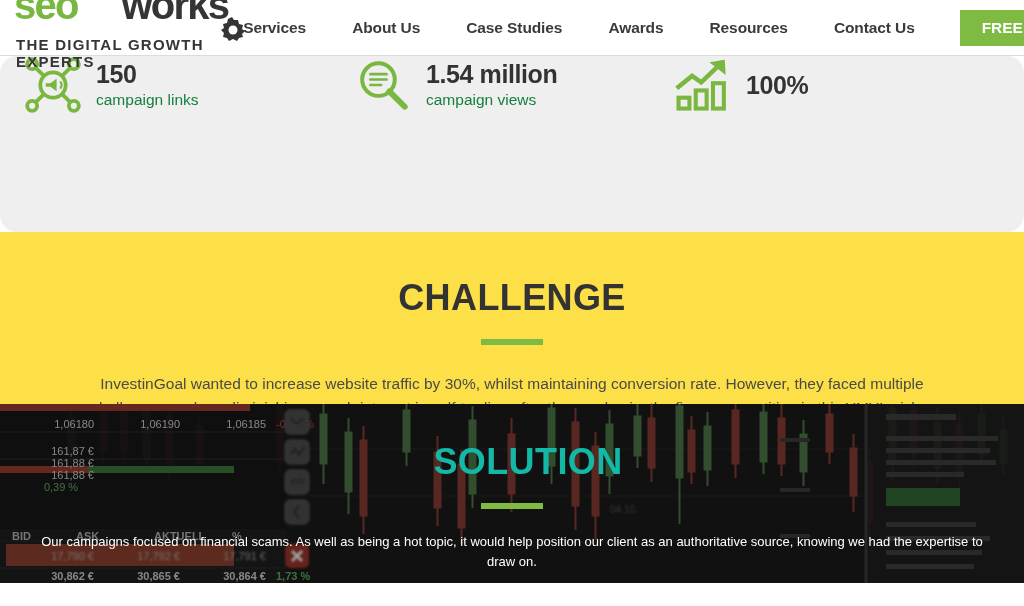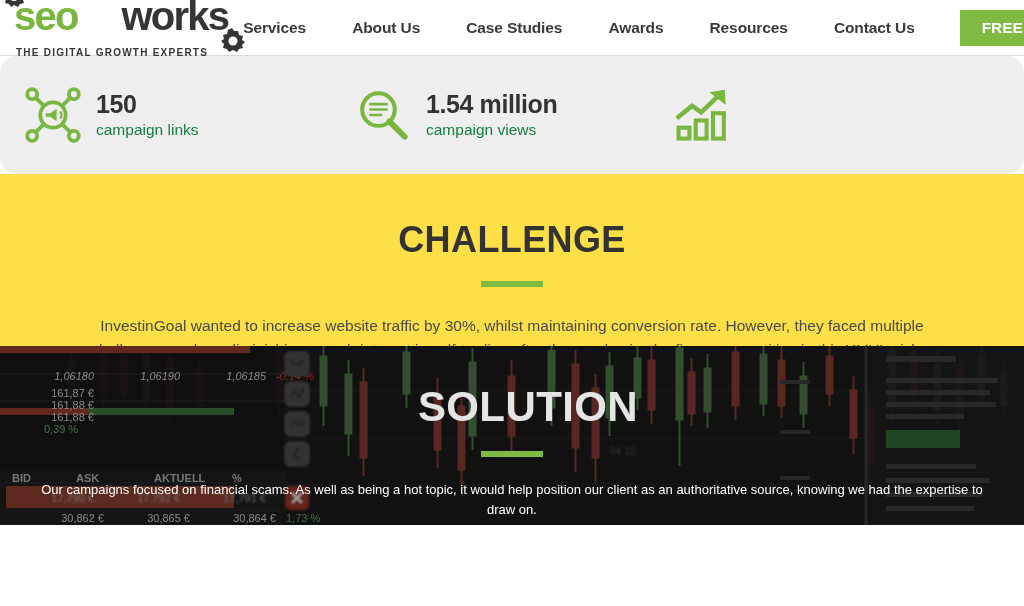--- a/index.html
+++ b/index.html
@@ -24,21 +24,21 @@
   .logo-wrap { display: flex; flex-direction: column; justify-content: center; }
   .logo-main {
     font-size: 40px; font-weight: bold; line-height: 0.95;
     letter-spacing: -1.8px;
     display: flex; align-items: baseline;
     position: relative;
   }
   .logo-seo { color: #7AB740; }
   .logo-works { color: #353535; padding-left: 44px; }
   .logo-tag {
-    font-size: 10px; font-weight: bold; color: #353535;
+    font-size: 15px; font-weight: bold; color: #353535;
     letter-spacing: 1.25px; margin-top: 12px; padding-left: 2px;
   }
   .gear {
     position: absolute; fill: #353535;
   }
   .gear-tl { left: -14px; top: -12px; }
   .gear-br { right: -22px; bottom: -20px; }
 
   .nav {
     display: flex; align-items: center;
@@ -52,22 +52,22 @@
   .nav-cta {
     background: #7FBA42; color: #ffffff;
     font-size: 15.5px; font-weight: bold;
     padding: 9px 22px; margin-left: 14px;
     cursor: pointer; white-space: nowrap;
     letter-spacing: -0.1px;
   }
 
   
   .stats {
-    height: 118px; background: #efefef;
-    display: flex; align-items: center;
+    height: 176px; background: #efefef;
+    display: flex; align-items: flex-start;
     padding: 0 24px;
     border-radius: 17px;
   }
   .stat {
     display: flex; align-items: center; gap: 14px;
   }
   .stat-1 { width: 330px; }
   .stat-2 { width: 320px; }
   .stat-3 { flex: 1; }
   .stat-icon { width: 58px; height: 58px; flex: 0 0 58px; }
@@ -109,21 +109,21 @@
     overflow: hidden;
     text-align: center;
   }
   .solution .bg { position: absolute; inset: 0; }
   .solution .veil {
     position: absolute; inset: 0;
     background: rgba(12,12,12,0.40);
   }
   .solution-content { position: relative; z-index: 5; padding-top: 37px; }
   .sec-title-light {
-    font-size: 42px; font-weight: bold; color: #e5e5e5;
+    font-size: 36px; font-weight: bold; color: #14b8a6;
     letter-spacing: 0.4px;
     padding-left: 32px;
   }
   .solution-body {
     max-width: 1000px; margin: 23px auto 0;
     font-size: 13px; color: #ffffff; line-height: 1.52;
     padding: 0 22px;
   }
 
   
@@ -215,20 +215,21 @@
         <polyline points="5,34 20,22 30,29 52,8"></polyline>
       </g>
       <polygon points="56,4 57,21 39,7" fill="#7AB740"></polygon>
       <g stroke="#7AB740" stroke-width="4.5" fill="none">
         <rect x="5" y="46" width="12" height="12"></rect>
         <rect x="24" y="38" width="12" height="20"></rect>
         <rect x="43" y="30" width="12" height="28"></rect>
       </g>
     </svg>
     <div class="stat-txt">
+      <div class="stat-value">100%</div>
     </div>
   </div>
 </div>
 
 <section class="challenge">
   <h2 class="sec-title">CHALLENGE</h2>
   <div class="sec-rule"></div>
   <p class="challenge-body">InvestinGoal wanted to increase website traffic by 30%, whilst maintaining conversion rate. However, they faced multiple challenges such as diminishing search interest in self-trading after the pandemic, the fierce competition in this YMYL niche, and trust issues in the industry.</p>
 </section>
 
@@ -353,21 +354,21 @@
     <g stroke="#2a2a2a" stroke-width="1">
       <line x1="0" y1="28" x2="286" y2="28"></line>
       <line x1="0" y1="55" x2="286" y2="55"></line>
       <line x1="0" y1="137" x2="286" y2="137"></line>
       <line x1="0" y1="164" x2="286" y2="164"></line>
     </g>
   </svg>
 
   <div class="term-panel" style="left:0; top:427px; width:286px;"></div>
 
-  <div class="term-row" style="left:18px; top:24px; filter:blur(0.7px);font-style:italic;">
+  <div class="term-row" style="left:18px; top:14px; filter:blur(0.7px);">
     <span class="term-cell">1,06180</span>
     <span class="term-cell">1,06190</span>
     <span class="term-cell">1,06185</span>
     <span class="neg">-0,14 %</span>
   </div>
 
   <div class="term-row" style="left:18px; top:41px; filter:blur(0.7px);flex-direction:column;">
     <span class="term-cell">161,87 €</span>
     <span class="term-cell">161,88 €</span>
     <span class="term-cell">161,88 €</span>
@@ -380,21 +381,21 @@
     <span class="term-cell" style="width:78px;text-align:left;">AKTUELL</span>
     <span class="term-cell" style="width:30px;text-align:left;">%</span>
   </div>
 
   <div class="term-row" style="left:18px; top:146px; filter:blur(1.2px); opacity:0.75;">
     <span class="term-cell">17,790 €</span>
     <span class="term-cell">17,792 €</span>
     <span class="term-cell">17,791 €</span>
   </div>
 
-  <div class="term-row" style="left:28px; top:166px; filter:blur(0.7px);">
+  <div class="term-row" style="left:18px; top:166px; filter:blur(0.7px);font-weight:bold;">
     <span class="term-cell">30,862 €</span>
     <span class="term-cell">30,865 €</span>
     <span class="term-cell">30,864 €</span>
     <span class="pos">1,73 %</span>
   </div>
 
   <div class="term-row" style="left:610px; top:100px; filter:blur(0.9px); color:#555; font-size:10px;">
     <span>04.10.</span>
   </div>
 

